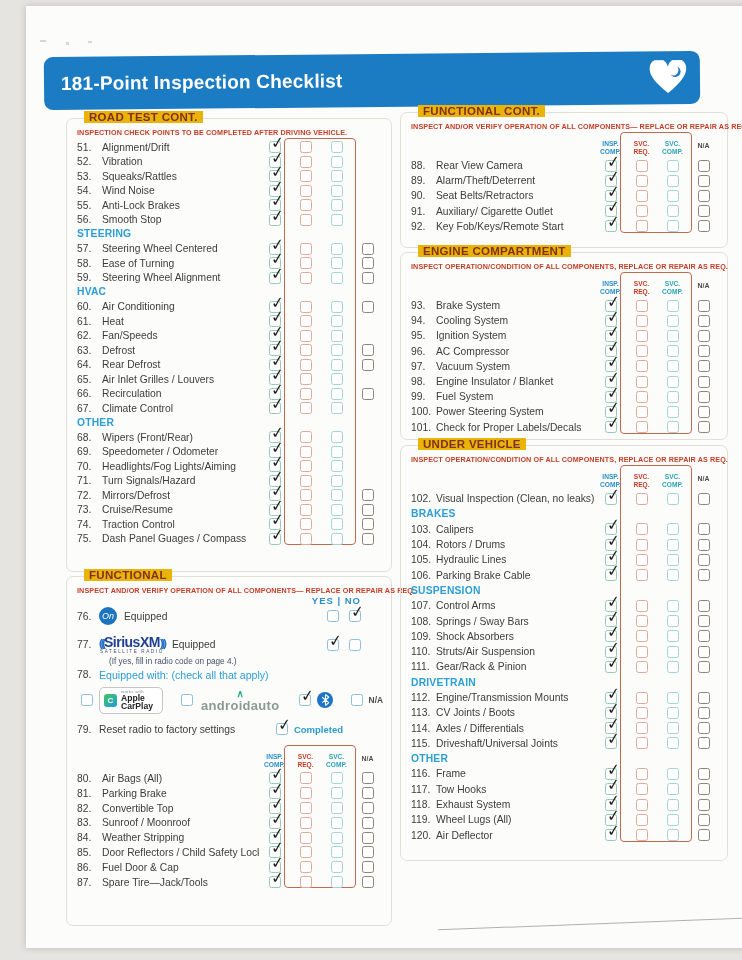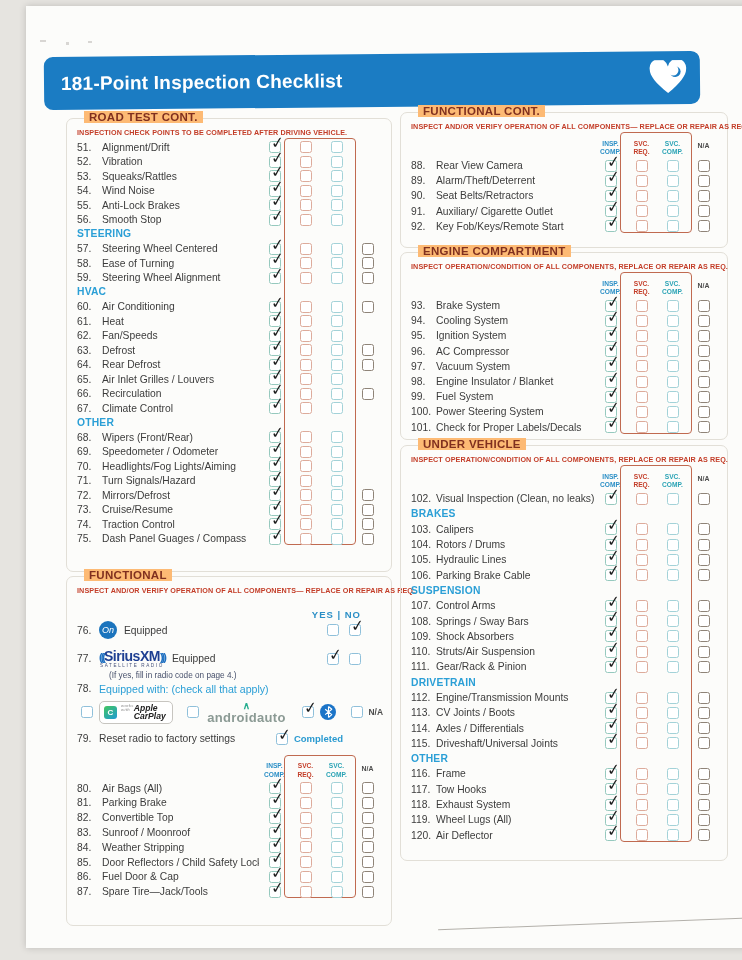--- a/index.html
+++ b/index.html
@@ -20,21 +20,21 @@
     display:flex;align-items:center;
   }
   .header-title{color:#fff;font-size:19px;font-weight:600;letter-spacing:.2px;padding-left:17px;}
   .heart{position:absolute;right:13px;top:9px;}
   
   .card{
     position:absolute;border:1px solid #e2dfd7;border-radius:7px;
     --rh:14.8px;
   }
   .card-title{
-    position:absolute;top:-8px;left:17px;background:#fdba74;padding:0 5px;
+    position:absolute;top:-8px;left:17px;background:#eab308;padding:0 5px;
     font-size:11.5px;font-weight:bold;color:#80301f;letter-spacing:.3px;white-space:nowrap;
   }
   .card-subtitle{
     margin:9px 8px 0 10px;font-size:7.2px;font-weight:bold;color:#c33d28;letter-spacing:.1px;white-space:nowrap;
   }
   .check-area{position:relative;margin-top:3px;}
   .svc-outline{
     position:absolute;top:-2px;bottom:1px;right:35px;width:70px;
     border:1.5px solid #c06a50;border-radius:4px;pointer-events:none;
   }
@@ -53,40 +53,40 @@
   .cb-insp{border:1.6px solid #96c9be;}
   .cb-req{border:1.6px solid #ddab9b;}
   .cb-comp{border:1.6px solid #a3d2d8;}
   .cb-na{border:1.6px solid #8f8478;}
   .cb-blue{border:1.6px solid #8fc0da;}
   .cb.checked::after{
     content:"\2713";position:absolute;left:1px;top:-9px;font-size:16px;color:#1d1d1d;
     transform:rotate(-6deg);
   }
   
-  .yn-header{display:flex;justify-content:flex-end;padding-right:30px;margin-top:14px;
+  .yn-header{display:flex;justify-content:flex-end;padding-right:30px;
     font-size:9.5px;font-weight:bold;color:#2b8fc6;letter-spacing:1px;}
   .frow{display:flex;align-items:center;padding:0 8px 0 10px;}
   .fnum{width:22px;flex:none;font-size:10.3px;color:#3c3c3c;}
   .flabel{font-size:10.3px;color:#3c3c3c;margin-left:7px;}
   .yn-boxes{margin-left:auto;margin-right:22px;display:flex;gap:10px;}
   .onstar{width:18px;height:18px;border-radius:50%;background:#1b74bd;color:#fff;
     font-size:9px;font-weight:normal;font-style:italic;display:flex;align-items:center;justify-content:center;flex:none;}
   .sirius{display:inline-flex;flex-direction:column;align-items:center;line-height:1;}
   .sx-main{color:#1e3f92;font-weight:bold;font-size:14px;letter-spacing:-.5px;white-space:nowrap;}
   .sx-paren{font-size:11px;font-weight:bold;color:#1e6fc0;letter-spacing:-2px;}
   .sx-sub{font-size:4.6px;color:#44507a;letter-spacing:1.6px;margin-top:1px;}
   .note-line{padding-left:42px;font-size:8.2px;color:#47506b;margin-top:2px;}
   .eq-label{font-size:10.6px;font-weight:normal;color:#2b9fd6;}
   .options-row{display:flex;align-items:center;padding:6px 8px 0 14px;gap:6px;}
   .carplay-badge{display:inline-flex;align-items:center;gap:4px;border:1px solid #c7c5c0;border-radius:5px;
     padding:2px 6px 2px 4px;background:#fff;}
   .cp-icon{width:13px;height:13px;border-radius:3px;background:linear-gradient(145deg,#43c65e,#1f9bd7);
     color:#fff;font-size:8px;font-weight:bold;display:flex;align-items:center;justify-content:center;flex:none;}
-  .cp-text-wrap{display:flex;flex-direction:row;line-height:1;font-style:italic;}
+  .cp-text-wrap{display:flex;flex-direction:column;line-height:1;}
   .cp-small{font-size:4.3px;color:#8a8a8a;letter-spacing:.3px;}
   .cp-text{font-size:8.6px;font-weight:bold;color:#222;}
   .android{display:inline-flex;flex-direction:column;align-items:center;line-height:1;margin:0 2px;}
   .aa-caret{font-size:10px;font-weight:bold;color:#27ae8f;}
   .aa-text{font-size:13px;color:#8b9a94;letter-spacing:.3px;font-weight:bold;}
   .bt-icon{width:16px;height:16px;border-radius:50%;background:#1b74c8;display:flex;align-items:center;justify-content:center;flex:none;}
   .na-opt{font-size:8.4px;font-weight:bold;color:#4b4b4b;}
   .opt-gap{width:8px;}
   .completed-wrap{margin-left:auto;margin-right:40px;display:flex;align-items:center;gap:6px;}
   .completed-label{font-size:9.5px;font-weight:bold;color:#2a9ad0;}

